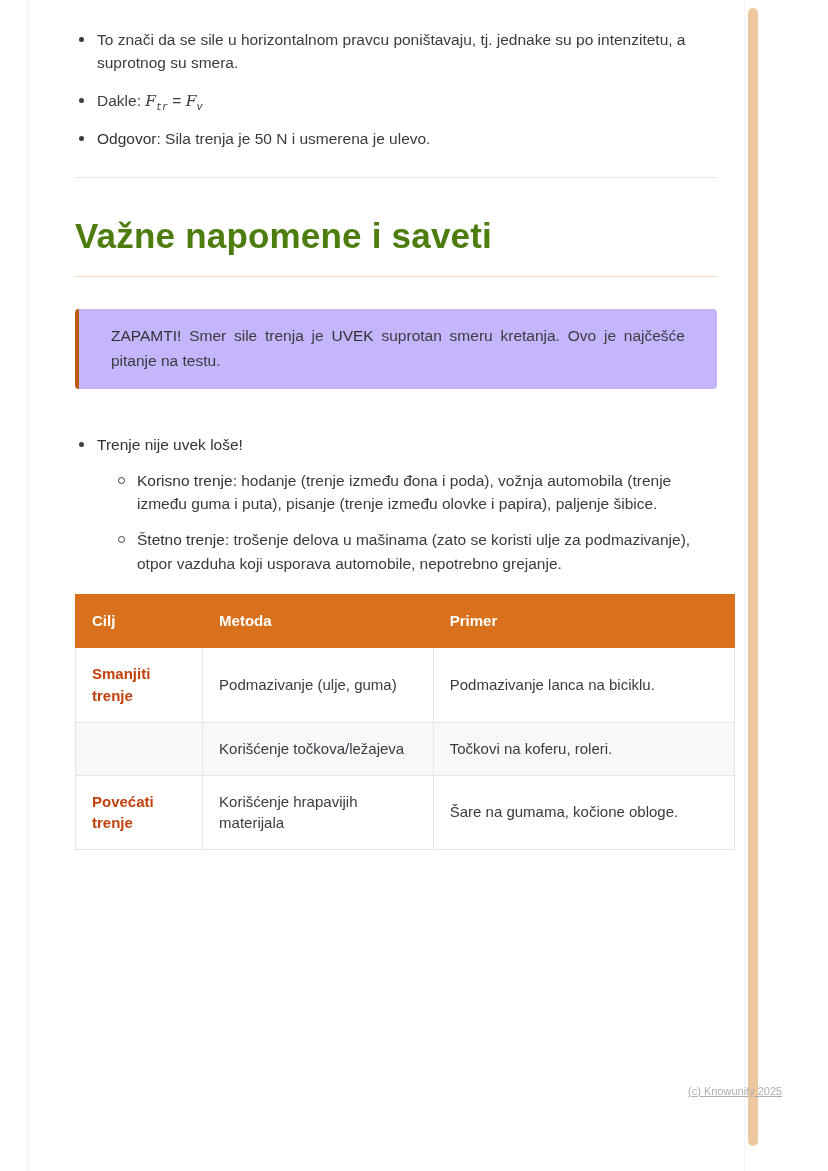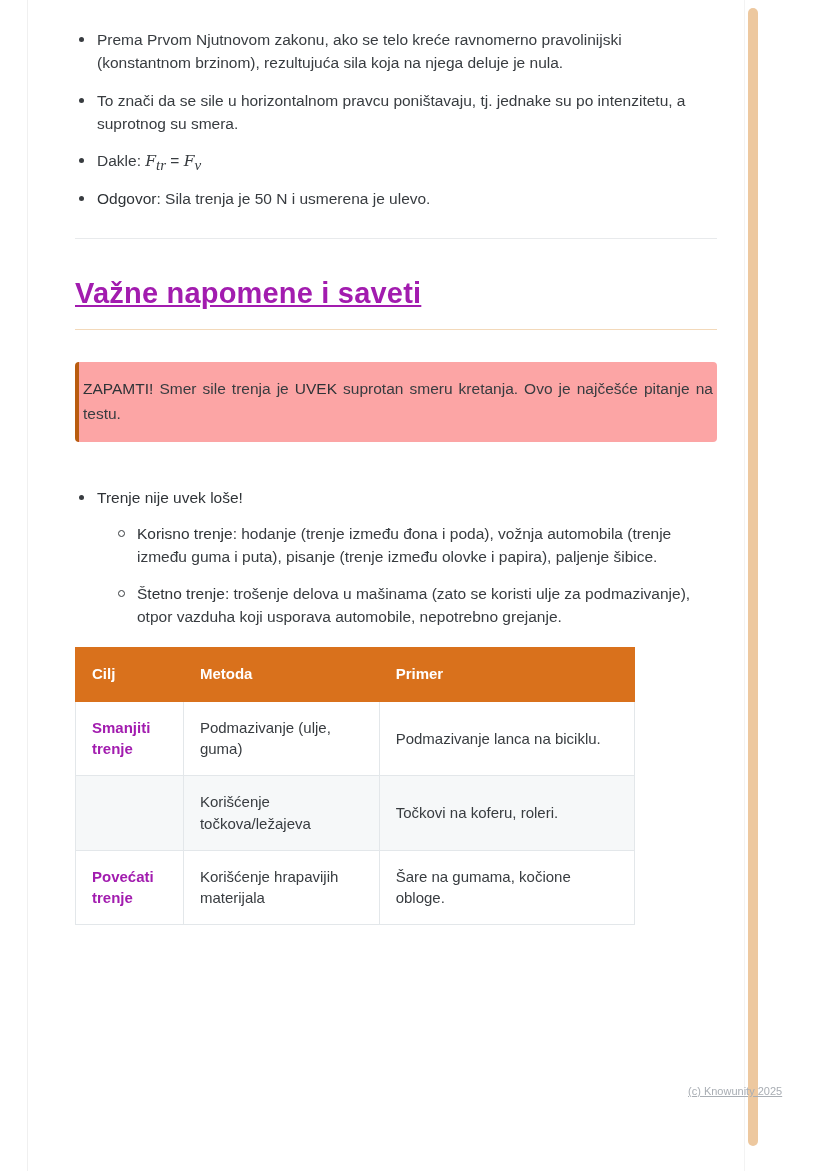--- a/index.html
+++ b/index.html
@@ -26,70 +26,67 @@
   ul.sub > li { position:relative; padding-left:22px; margin-left:18px; margin-bottom:13px; }
   ul.sub > li::before {
     content:""; position:absolute; left:3px; top:8px;
     width:5px; height:5px; border-radius:50%;
     border:1.4px solid #383c40; background:transparent;
   }
   strong { font-weight:400; color:#2f3337; }
 
   .math-f { font-family:"DejaVu Serif","Liberation Serif",serif; font-style:italic; }
   sub.math-sub {
-    font-family:Liberation Serif, serif;
-    font-style:italic; font-size:15px; line-height:0;text-align:right;
+    font-family:Liberation Mono, monospace;
+    font-style:italic; font-size:10px; line-height:0;text-align:right;
   }
 
   hr.top-rule { border:none; border-top:1px solid #e8eaec; margin:27px 0 0; }
 
   h1.section-title {
-    margin-top:37px; font-size:29px; font-weight:700;
-    color:#a21caf; letter-spacing:0.2px; line-height:1.2;text-decoration:underline;
+    margin-top:37px; font-size:35px; font-weight:700;
+    color:#4d7c0f; letter-spacing:0.2px; line-height:1.2;
   }
   .heading-rule { height:1px; background:#f3d9ba; margin-top:19px; }
 
   .callout {
-    margin-top:32px; background:#fca5a5;
+    margin-top:32px; background:#c4b5fd;
     border-left:4px solid #b95c0f; border-radius:4px;
-    padding:15px 4px; text-align:justify; line-height:1.6;
+    padding:15px 32px; text-align:justify; line-height:1.6;
   }
 
   .tips { margin-top:44px; }
 
-  table.friction-table { margin-top:19px; width:560px; border-collapse:collapse; font-size:15px; }
+  table.friction-table { margin-top:19px; width:660px; border-collapse:collapse; font-size:15px; }
   table.friction-table th {
     background:#d9711c; color:#ffffff; font-weight:700;
     text-align:left; padding:15px 16px; border:1px solid #d9711c;
   }
   table.friction-table td {
     border:1px solid #e3e7ea; padding:15px 16px;
     vertical-align:middle; background:#ffffff; line-height:1.45;
   }
   table.friction-table tbody tr:nth-child(even) td { background:#f6f8f9; }
-  td.cell-bold { font-weight:700; color:#a21caf; }
+  td.cell-bold { font-weight:700; color:#c2410c; }
 
   .footer-note {
     position:absolute; left:688px; top:1083px;
     font-size:11px; color:#a9aeb4; z-index:3; white-space:nowrap;text-decoration:underline;
   }
 </style>
 </head>
 <body>
 
 <div class="hairline-left"></div>
 <div class="hairline-right"></div>
 <div class="edge-strip"></div>
 
 <div class="content">
 
   <ul class="main">
-    <li>
-      <span>Prema Prvom Njutnovom zakonu, ako se telo kreće ravnomerno pravolinijski (konstantnom brzinom), rezultujuća sila koja na njega deluje je nula.</span>
-    </li>
     <li>
       <span>To znači da se sile u horizontalnom pravcu poništavaju, tj. jednake su po intenzitetu, a suprotnog su smera.</span>
     </li>
     <li>
       <span>Dakle: </span><span class="math-f">F</span><sub class="math-sub">tr</sub><span> = </span><span class="math-f">F</span><sub class="math-sub">v</sub>
     </li>
     <li>
       <strong>Odgovor</strong><span>: Sila trenja je 50 N i usmerena je ulevo.</span>
     </li>
   </ul>

